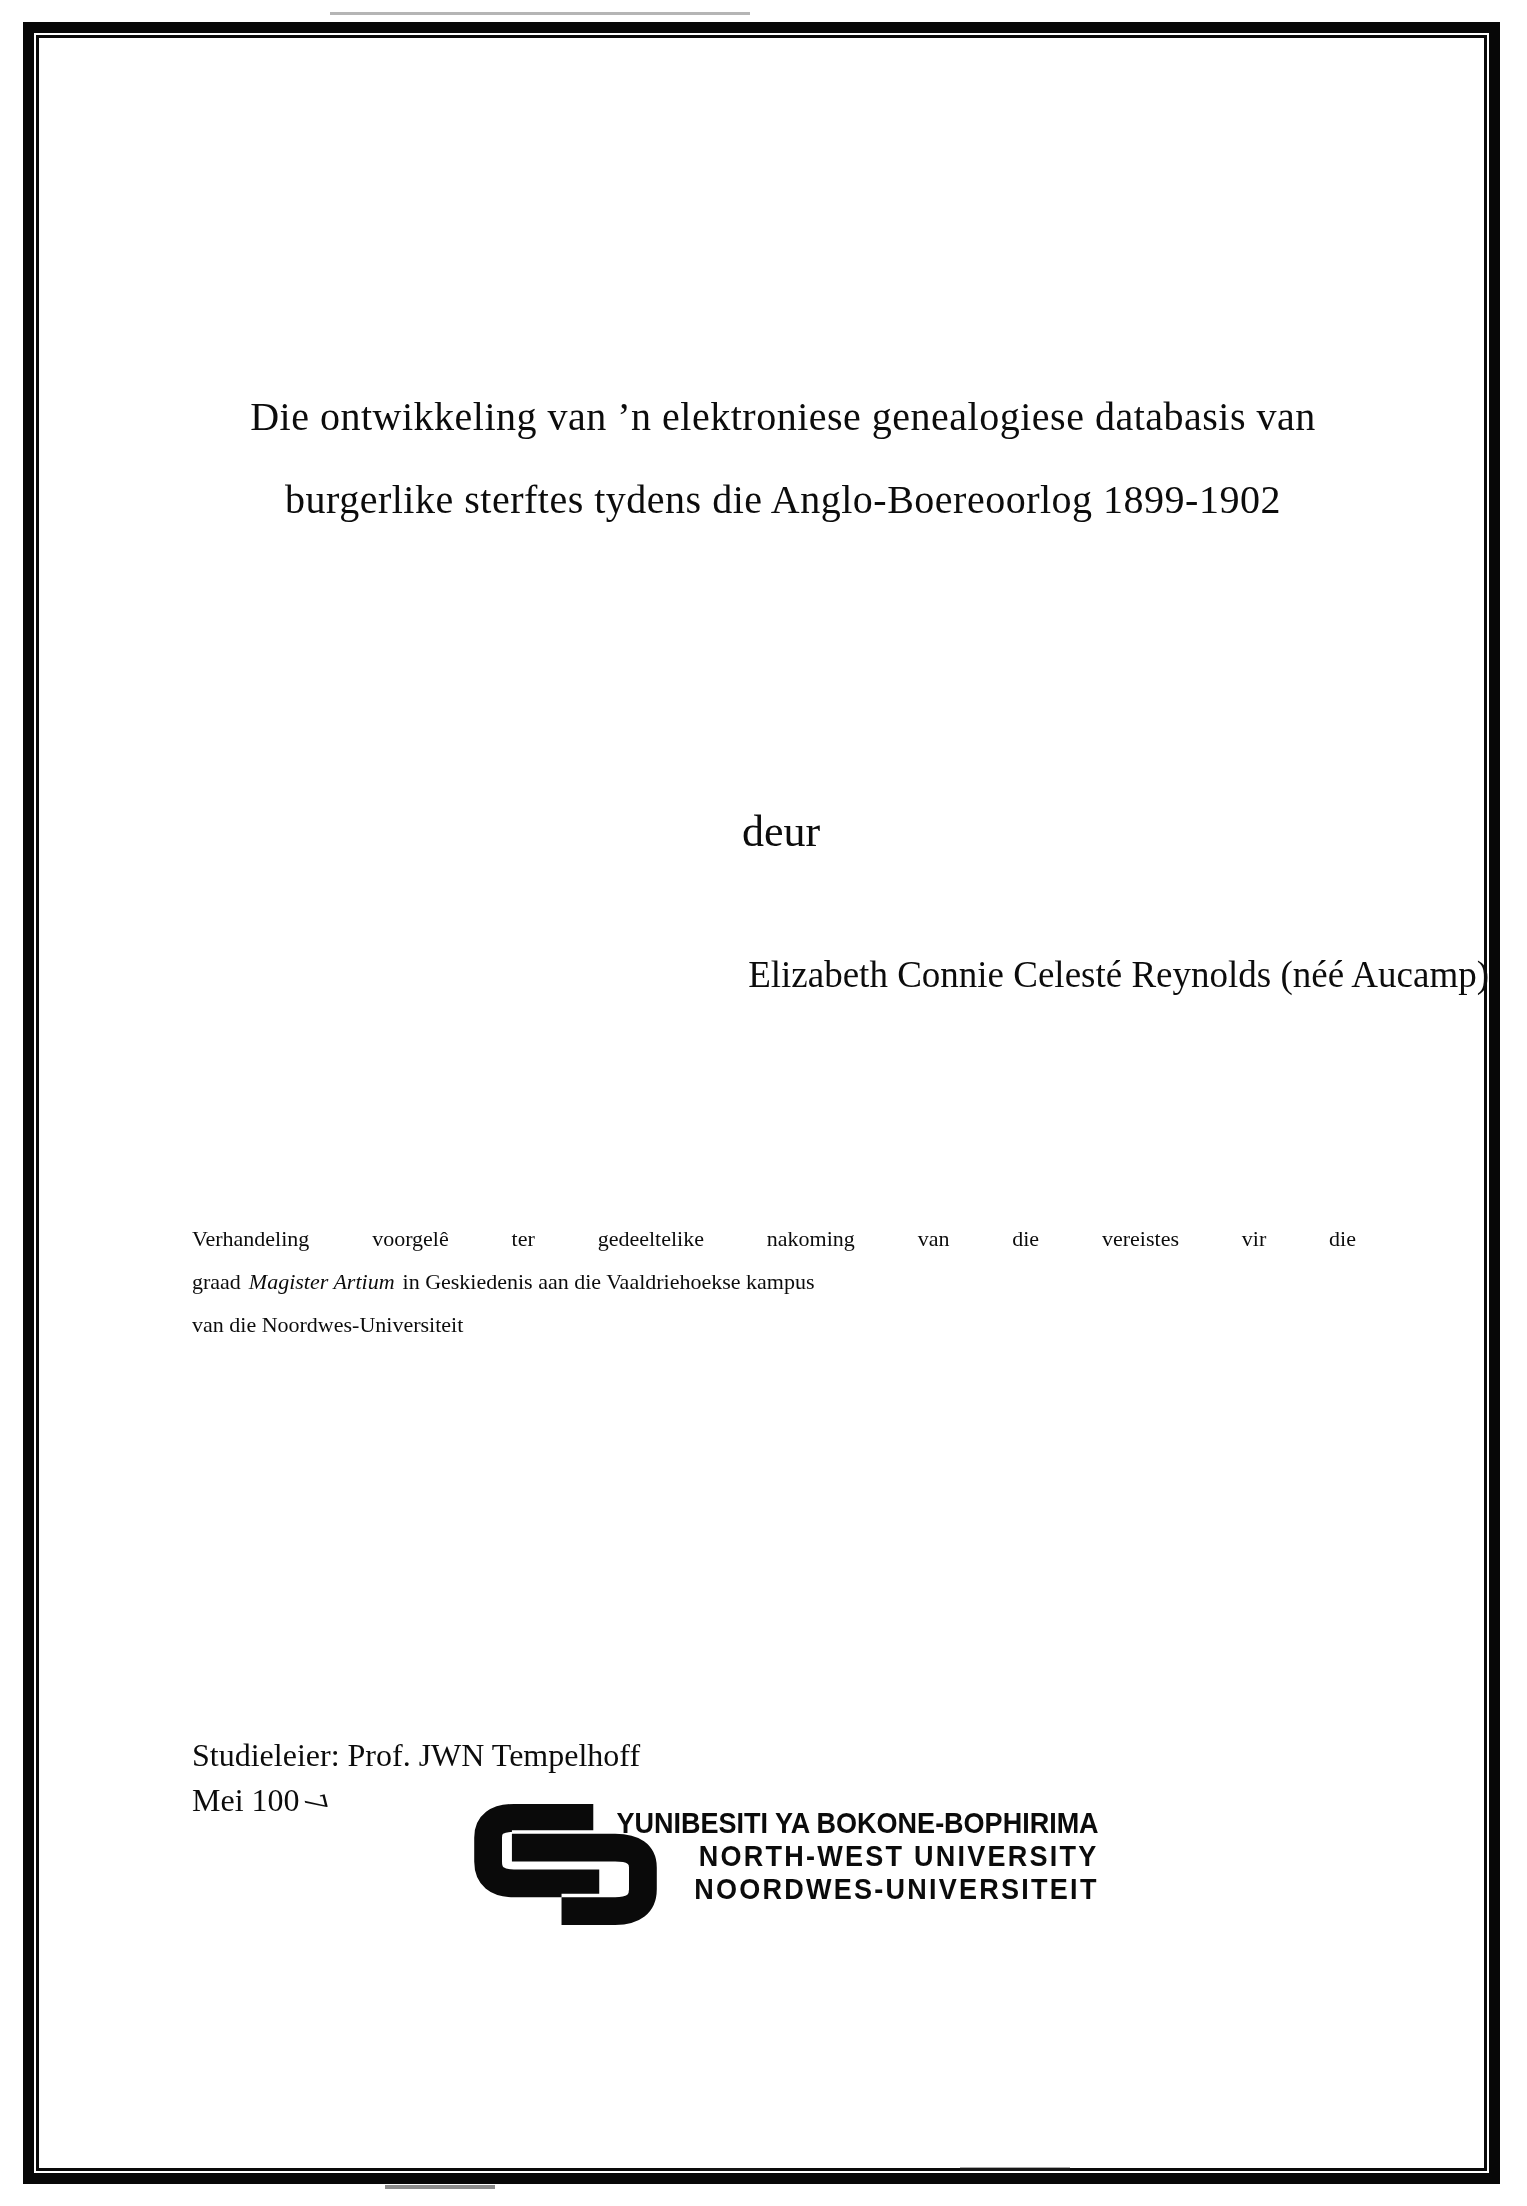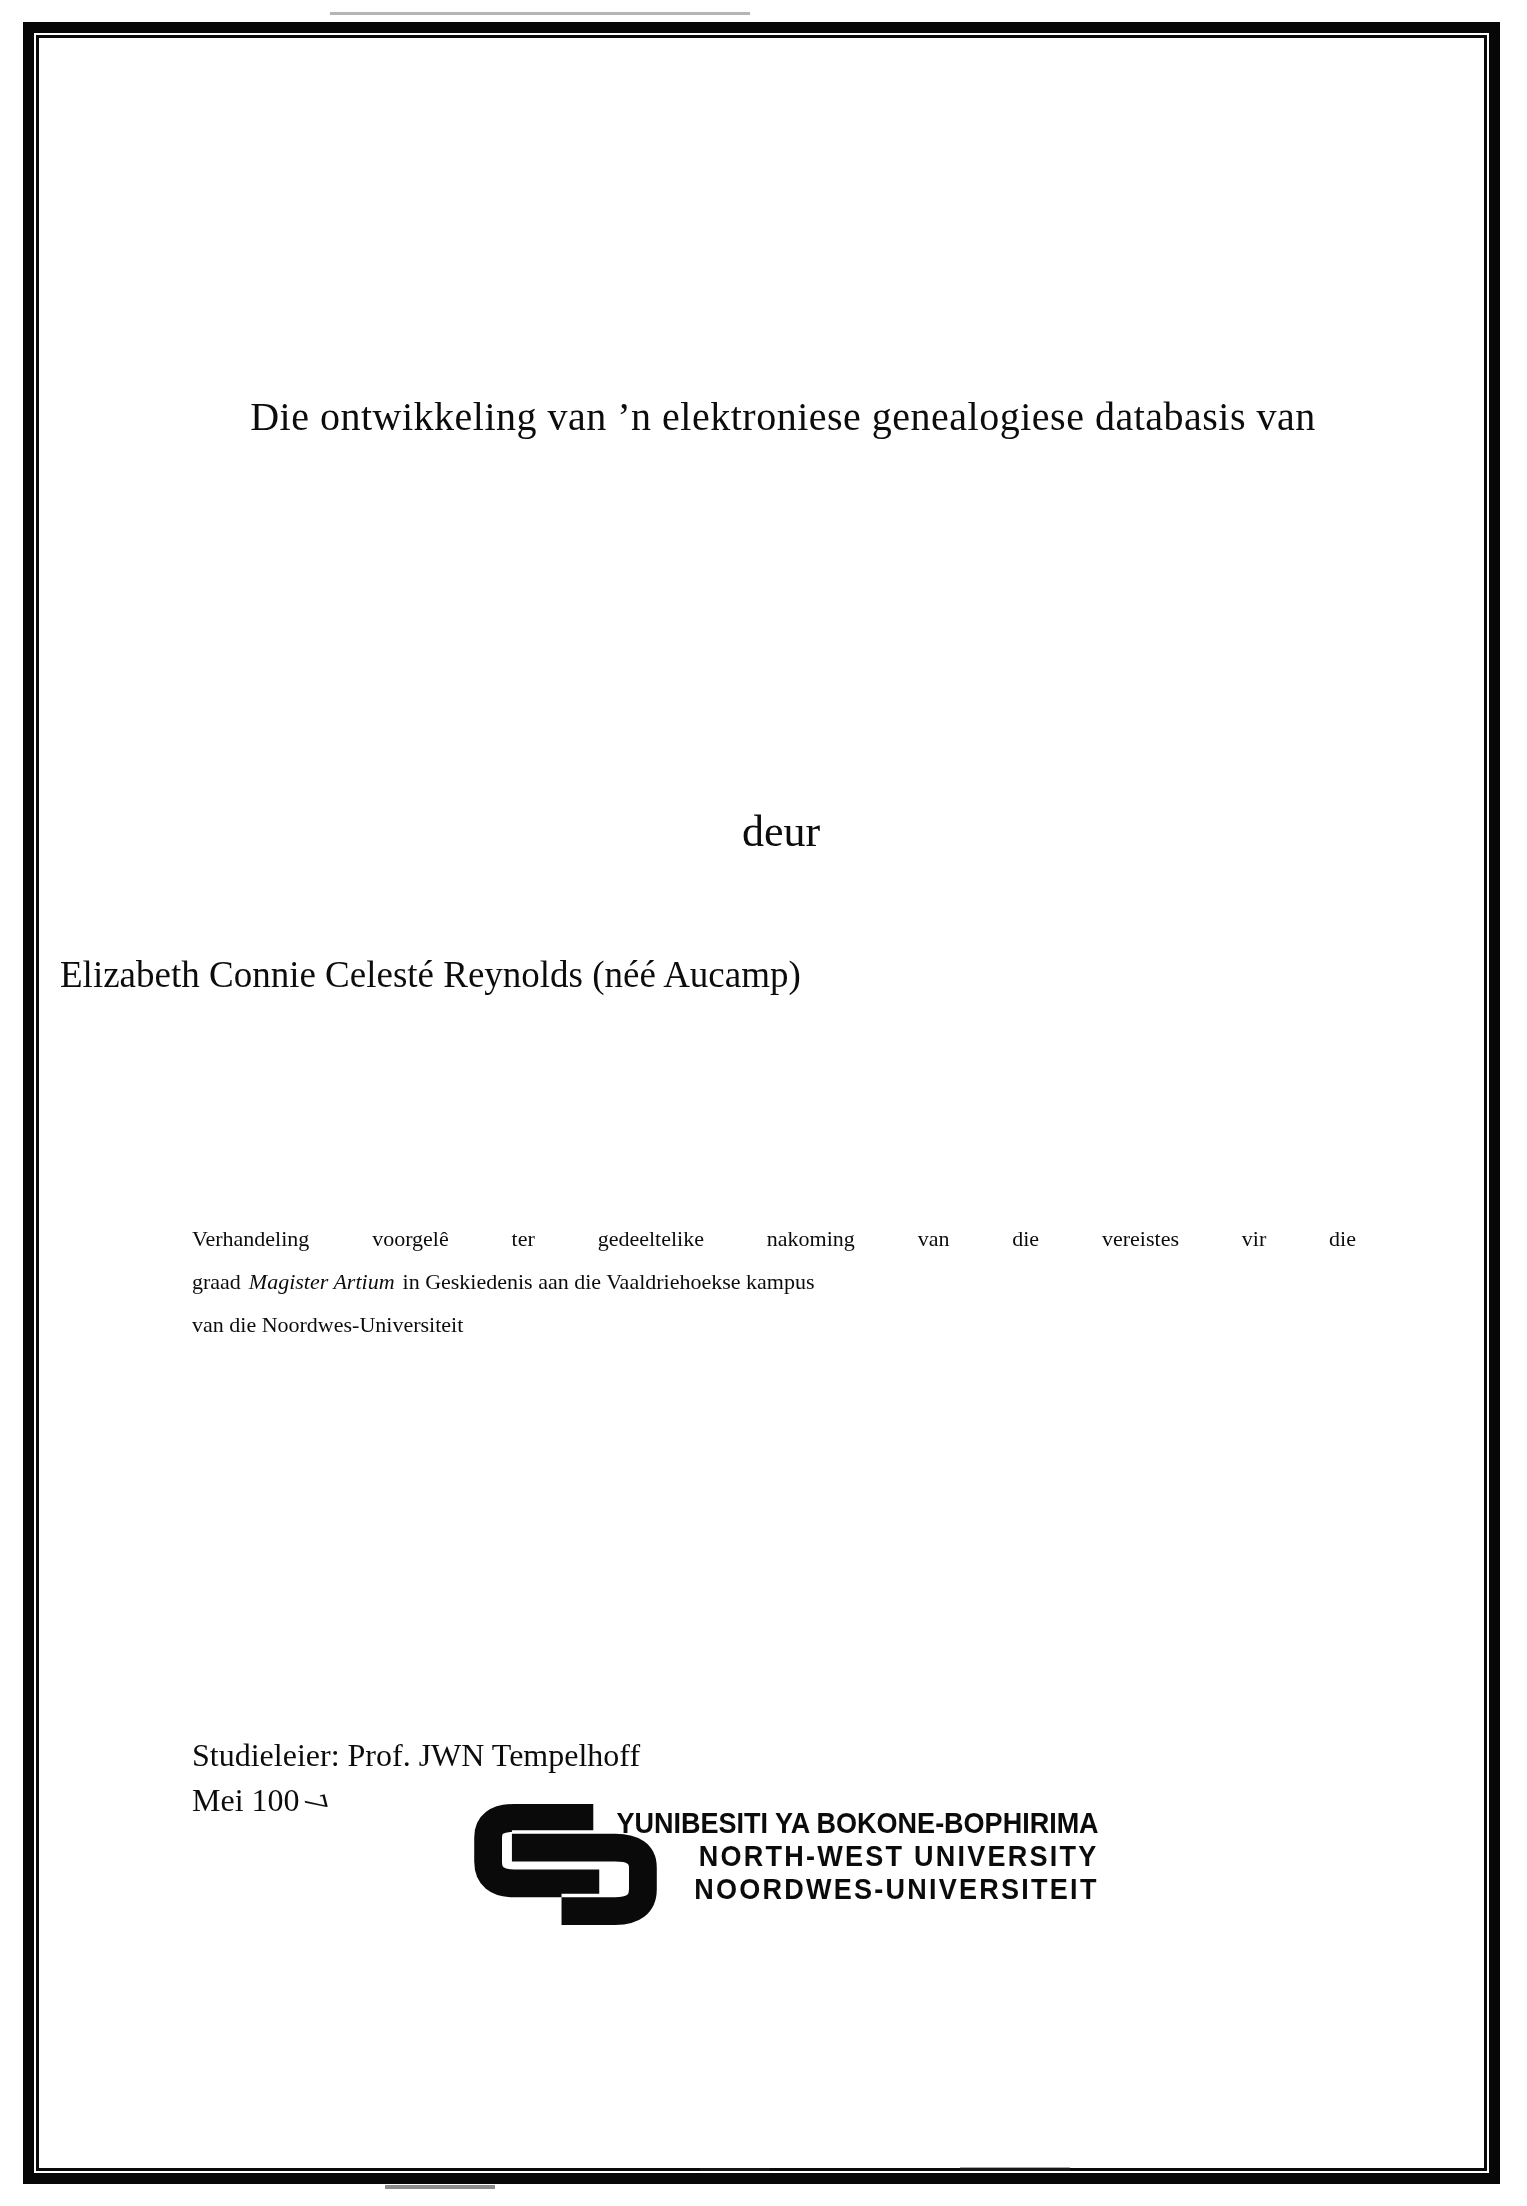--- a/index.html
+++ b/index.html
@@ -60,21 +60,21 @@
     right: 64px;
     top: 806px;
     text-align: center;
     font-size: 44px;
   }
   .author {
     position: absolute;
     left: 60px;
     right: 77px;
     top: 953px;
-    text-align: left;
+    text-align: right;
     font-size: 37px;
   }
   .statement {
     position: absolute;
     left: 192px;
     width: 1164px;
     top: 1217px;
     font-size: 22px;
     line-height: 43px;
   }
@@ -132,20 +132,21 @@
     <div class="frame-inner"></div>
   </div>
 
   <div class="artifact a1"></div>
   <div class="artifact a2"></div>
   <div class="artifact a3"></div>
   <div class="artifact a4"></div>
 
   <div class="title-block">
     <div>Die ontwikkeling van ’n elektroniese genealogiese databasis van</div>
+    <div>burgerlike sterftes tydens die Anglo-Boereoorlog 1899-1902</div>
   </div>
 
   <div class="byline">deur</div>
 
   <div class="author">Elizabeth Connie Celesté Reynolds (néé Aucamp)</div>
 
   <div class="statement">
     <div class="just">Verhandeling voorgelê ter gedeeltelike nakoming van die vereistes vir die</div>
     <div><span>graad</span><span class="ital">Magister Artium</span><span>in Geskiedenis aan die Vaaldriehoekse kampus</span></div>
     <div>van die Noordwes-Universiteit</div>

